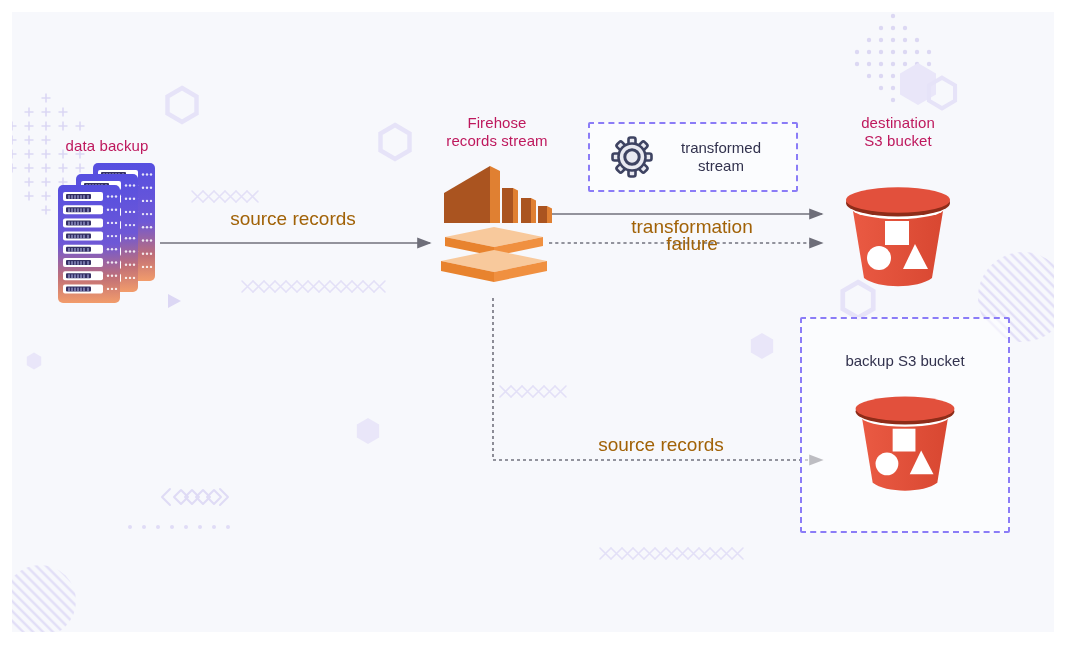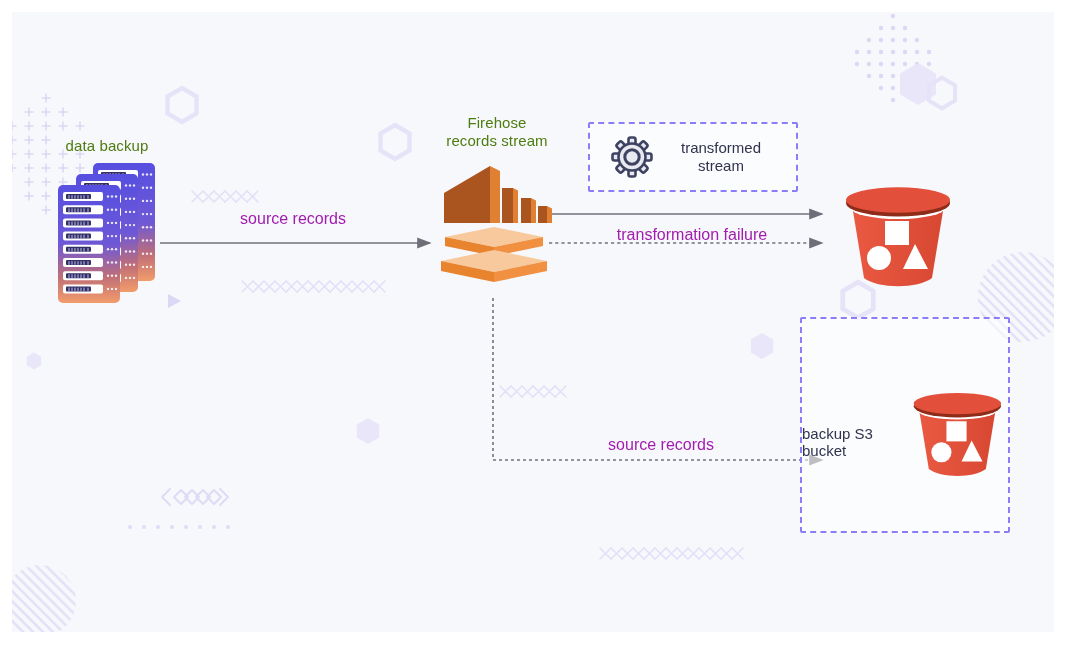--- a/index.html
+++ b/index.html
@@ -10,35 +10,35 @@
   }
   .root{position:relative;width:1066px;height:645px;background:#ffffff;overflow:hidden;}
   .canvas{
     position:absolute;left:12px;top:12px;width:1042px;height:620px;
     background:#f7f8fc;overflow:hidden;
   }
   .abs{position:absolute;}
   svg{display:block;}
   .node-label{
     position:absolute;text-align:center;
-    color:#4d7c0f;font-size:15px;font-weight:500;line-height:18px;
+    color:#be185d;font-size:15px;font-weight:500;line-height:18px;
     letter-spacing:.1px;
   }
   .edge-label{
     position:absolute;text-align:center;
-    color:#a21caf;font-size:16px;font-weight:500;line-height:17px;
+    color:#a16207;font-size:19px;font-weight:500;line-height:17px;
   }
   .dashed-box{
     position:absolute;box-sizing:border-box;
     border:2px dashed #8b7cf7;border-radius:2px;
     background:rgba(255,255,255,0.55);
   }
   .tr-box{display:flex;align-items:center;padding-left:20px;}
   .tr-box .box-text{flex:1;text-align:center;color:#32324e;font-size:15px;font-weight:500;line-height:18px;padding-right:8px;}
-  .bk-box{display:flex;flex-direction:row;align-items:center;}
+  .bk-box{display:flex;flex-direction:column;align-items:center;}
   .bk-box .box-text{margin-top:33px;color:#32324e;font-size:15px;font-weight:500;}
   .bk-box svg{margin-top:16px;}
 </style>
 </head>
 <body>
 
 <div class="root">
 
   <div class="canvas">
     <svg class="abs" style="left:-12px;top:-12px;" width="1066" height="645" viewBox="0 0 1066 645">
@@ -286,20 +286,24 @@
         <circle cx="22" cy="22" r="13.5"></circle>
         <circle cx="22" cy="22" r="7.2" fill="none" stroke-width="3"></circle>
       </g>
     </svg>
     <div class="box-text">
       <span>transformed</span><br>
       <span>stream</span>
     </div>
   </div>
 
+  <div class="node-label" style="left:828px;top:114px;width:140px;">
+    <span>destination</span><br>
+    <span>S3 bucket</span>
+  </div>
 
   <svg class="abs" style="left:838px;top:175px;" width="120" height="120" viewBox="0 0 120 120">
     <defs>
       <linearGradient id="bkg" x1="0" y1="0" x2="1" y2="0">
         <stop offset="0" stop-color="#ea5a43"></stop>
           <stop offset="1" stop-color="#d84731"></stop>
       </linearGradient>
     </defs>
     <path d="M14,30 L26,103 C40,114 80,114 94,103 L106,30 Z" fill="url(#bkg)"></path>
     <ellipse cx="60" cy="33" rx="47" ry="11" fill="#ffffff"></ellipse>
@@ -317,16 +321,16 @@
       <ellipse cx="60" cy="33" rx="47" ry="11" fill="#ffffff"></ellipse>
       <ellipse cx="60" cy="28" rx="52" ry="13.5" fill="#8e2c19"></ellipse>
       <ellipse cx="60" cy="25" rx="52" ry="12.8" fill="#e2503c"></ellipse>
       <rect x="47" y="46" width="24" height="24" fill="#ffffff"></rect>
       <circle cx="41" cy="83" r="12" fill="#ffffff"></circle>
       <polygon points="77,69 90,94 65,94" fill="#ffffff"></polygon>
     </svg>
   </div>
 
   <div class="edge-label" style="left:213px;top:210px;width:160px;">source records</div>
-  <div class="edge-label" style="left:611px;top:226px;width:162px;">transformation failure</div>
+  <div class="edge-label" style="left:611px;top:218px;width:162px;">transformation failure</div>
   <div class="edge-label" style="left:581px;top:436px;width:160px;">source records</div>
 
 </div>
 
 </body></html>

